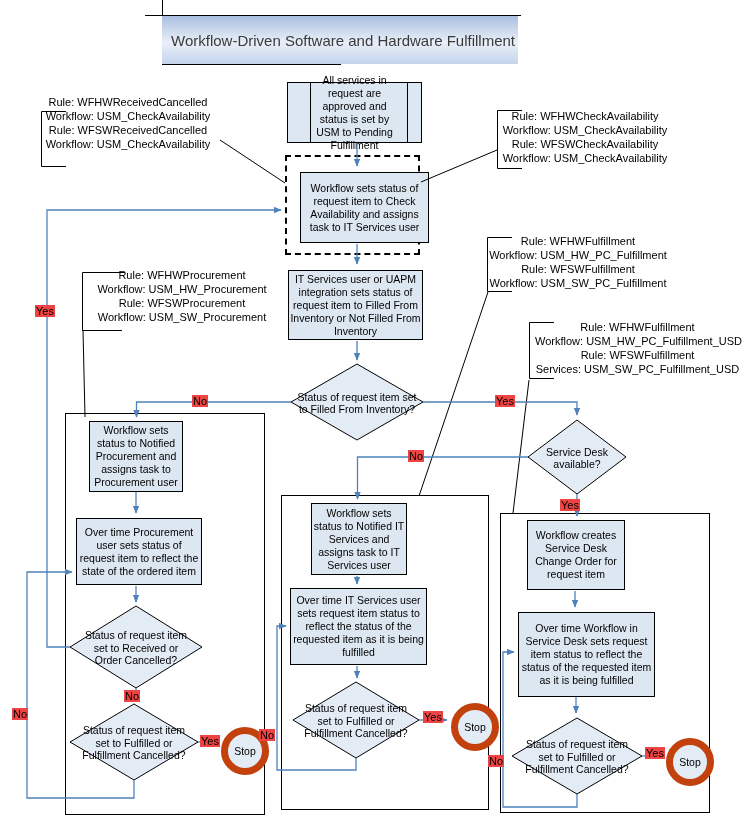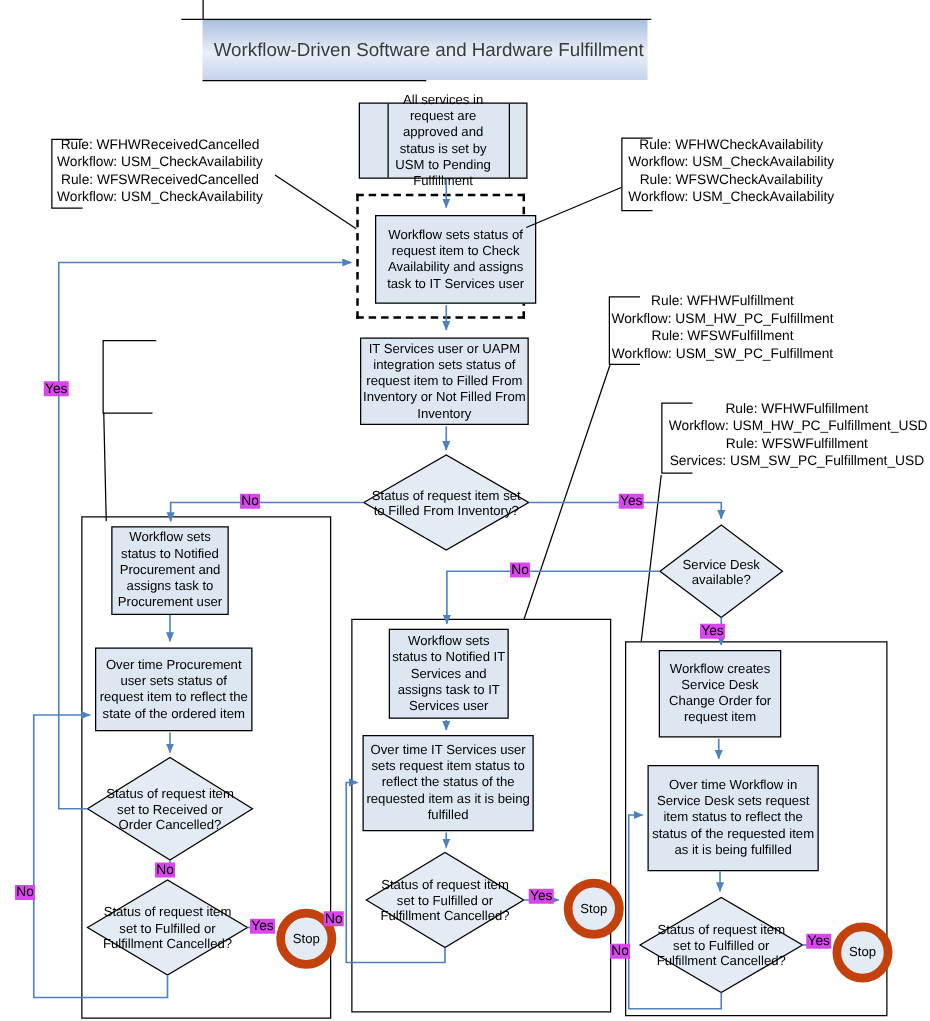--- a/index.html
+++ b/index.html
@@ -15,42 +15,48 @@
         font-size:10.5px;line-height:13px;padding:1px;z-index:2;}
   .dashed{position:absolute;border:2px dashed #000;box-sizing:border-box;z-index:1;}
   .pbar{position:absolute;top:0;bottom:0;width:1px;background:#000;}
   .dtext{position:absolute;display:flex;align-items:center;justify-content:center;
          text-align:center;font-size:10.5px;line-height:12.5px;z-index:3;}
   .stop{position:absolute;width:34px;height:34px;border:7px solid #c2410c;border-radius:50%;
         background:#e3ebf5;display:flex;align-items:center;justify-content:center;
         font-size:10.5px;z-index:2;}
   .note{position:absolute;font-size:11px;line-height:14px;text-align:center;z-index:2;}
   .note div{white-space:nowrap;}
-  .elabel{position:absolute;font-size:11px;line-height:12px;background:#d946ef;
+  .elabel{position:absolute;font-size:11px;line-height:12px;background:#ef4444;
           padding:0 1px;z-index:4;}
   svg.wires{position:absolute;left:0;top:0;z-index:2;pointer-events:none;}
 </style>
 </head>
 <body>
 
 <div class="stage">
 
   <div class="title">Workflow-Driven Software and Hardware Fulfillment</div>
 
-  <div class="note" style="left:45px;top:109px;width:166px">
+  <div class="note" style="left:45px;top:95px;width:166px">
     <div>Rule: WFHWReceivedCancelled</div>
     <div>Workflow: USM_CheckAvailability</div>
     <div>Rule: WFSWReceivedCancelled</div>
     <div>Workflow: USM_CheckAvailability</div>
   </div>
   <div class="note" style="left:500px;top:109px;width:170px">
     <div>Rule: WFHWCheckAvailability</div>
     <div>Workflow: USM_CheckAvailability</div>
     <div>Rule: WFSWCheckAvailability</div>
     <div>Workflow: USM_CheckAvailability</div>
+  </div>
+  <div class="note" style="left:92px;top:268px;width:180px">
+    <div>Rule: WFHWProcurement</div>
+    <div>Workflow: USM_HW_Procurement</div>
+    <div>Rule: WFSWProcurement</div>
+    <div>Workflow: USM_SW_Procurement</div>
   </div>
   <div class="note" style="left:488px;top:234px;width:180px">
     <div>Rule: WFHWFulfillment</div>
     <div>Workflow: USM_HW_PC_Fulfillment</div>
     <div>Rule: WFSWFulfillment</div>
     <div>Workflow: USM_SW_PC_Fulfillment</div>
   </div>
   <div class="note" style="left:535px;top:320px;width:205px">
     <div>Rule: WFHWFulfillment</div>
     <div>Workflow: USM_HW_PC_Fulfillment_USD</div>

